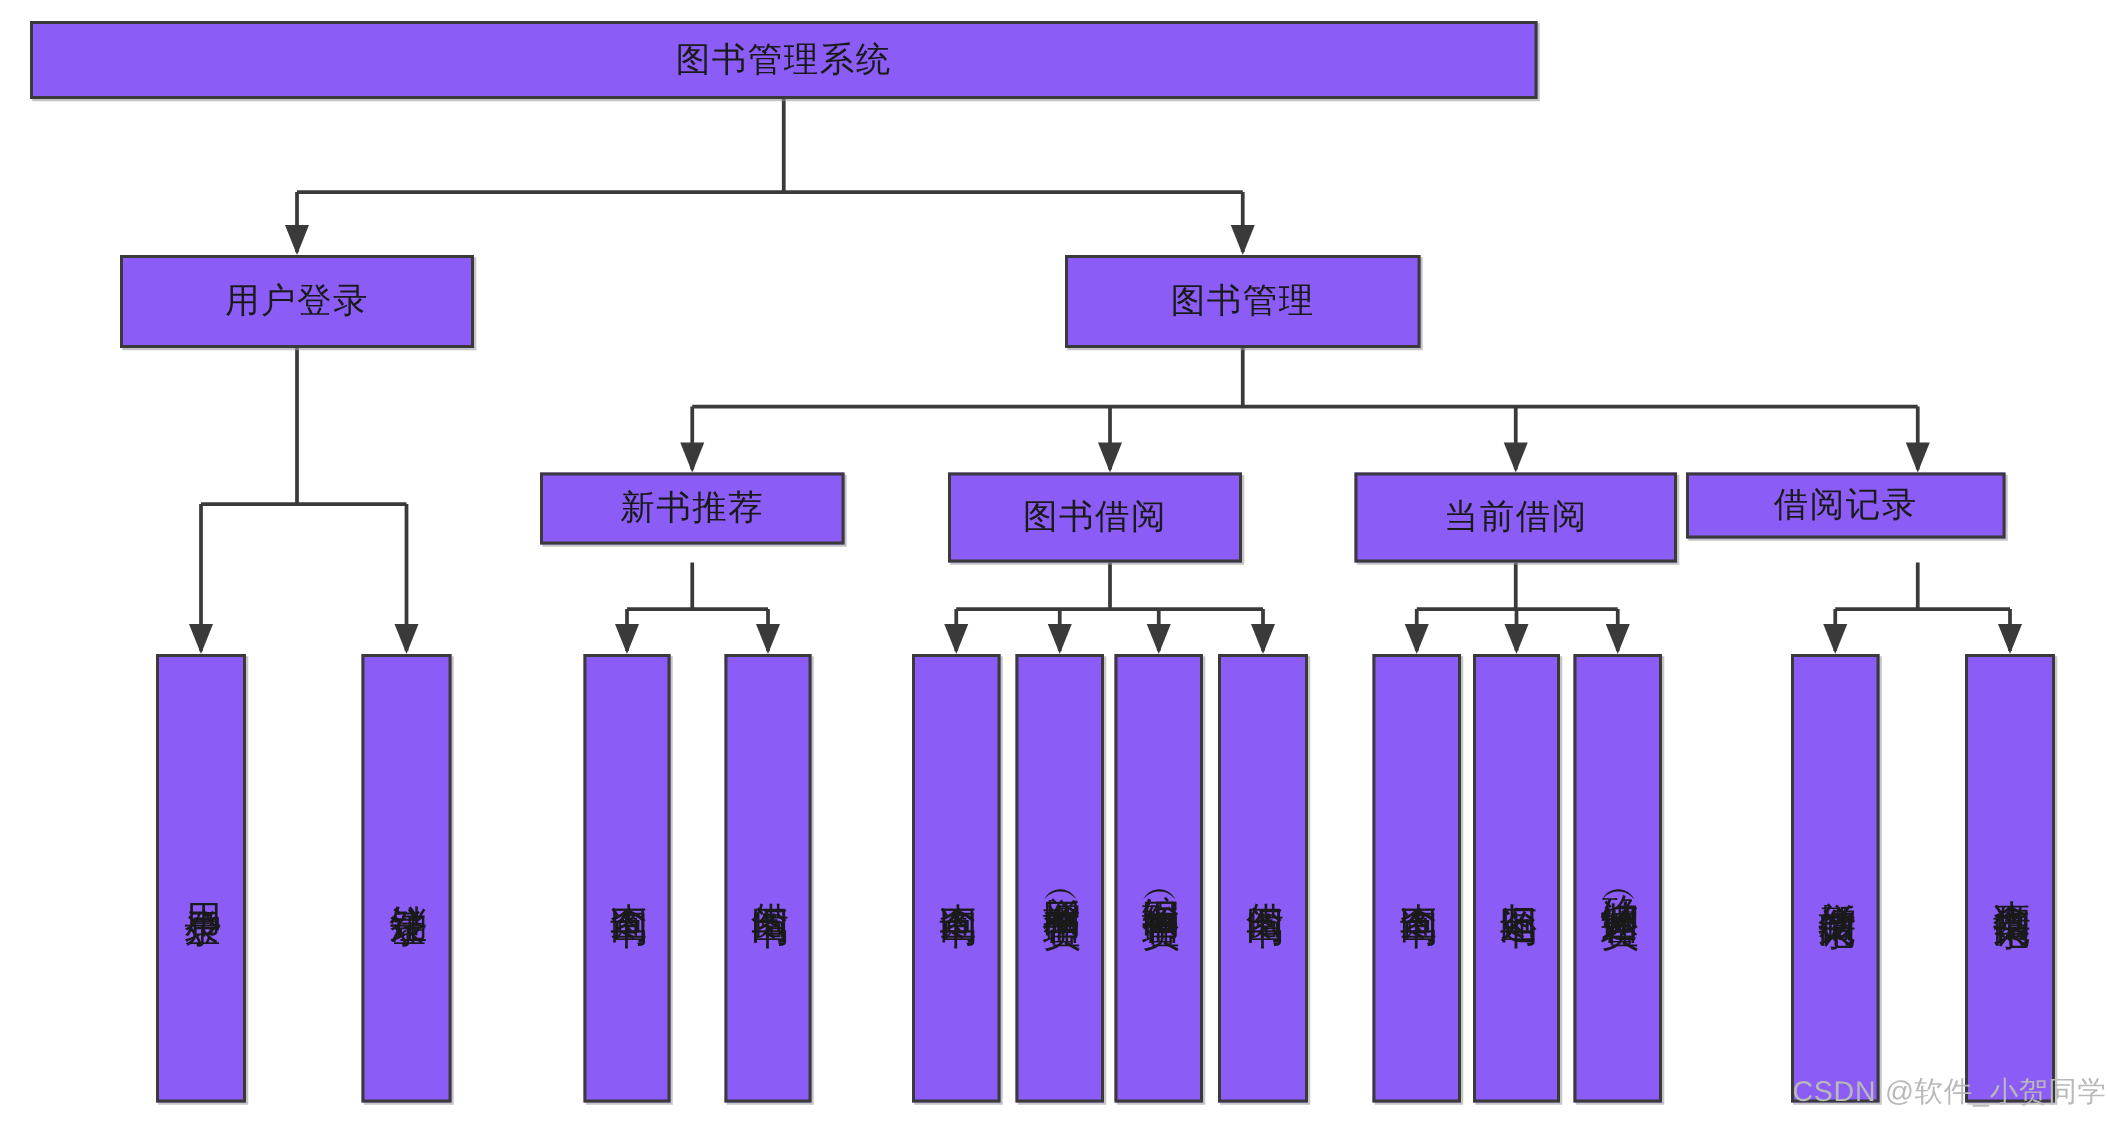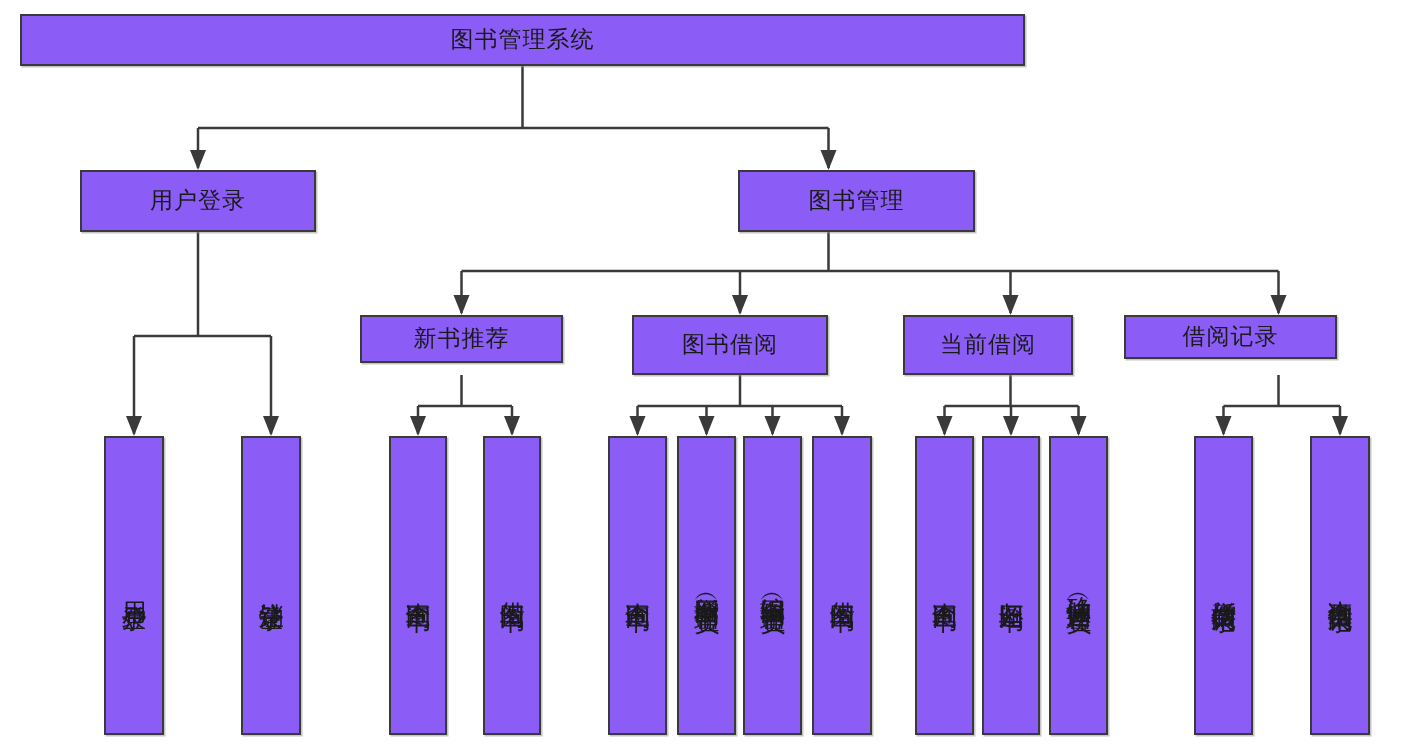--- a/index.html
+++ b/index.html
@@ -122,30 +122,30 @@
         <path d="M 1332 416 L 1348 416 L 1340 436 Z" fill="#3a3a3a"></path>
       </g>
   </svg>
   <div id="node-layer">
       <div class="node-box node-horizontal" style="left: 20px; top: 14px; width: 1005px; height: 52px;">
         <div class="node-label">图书管理系统</div>
       </div>
       <div class="node-box node-horizontal" style="left: 80px; top: 170px; width: 236px; height: 62px;">
         <div class="node-label">用户登录</div>
       </div>
-      <div class="node-box node-horizontal" style="left: 710px; top: 170px; width: 237px; height: 62px; margin-left: 28px;">
+      <div class="node-box node-horizontal" style="left: 710px; top: 170px; width: 237px; height: 62px;">
         <div class="node-label">图书管理</div>
       </div>
       <div class="node-box node-horizontal" style="left: 360px; top: 315px; width: 203px; height: 48px;">
         <div class="node-label">新书推荐</div>
       </div>
       <div class="node-box node-horizontal" style="left: 632px; top: 315px; width: 196px; height: 60px;">
         <div class="node-label">图书借阅</div>
       </div>
-      <div class="node-box node-horizontal" style="left: 903px; top: 315px; width: 170px; height: 60px;">
+      <div class="node-box node-horizontal" style="left: 903px; top: 315px; width: 215px; height: 60px;">
         <div class="node-label">当前借阅</div>
       </div>
       <div class="node-box node-horizontal" style="left: 1124px; top: 315px; width: 213px; height: 44px;">
         <div class="node-label">借阅记录</div>
       </div>
       <div class="node-box node-vertical" style="left: 104px; top: 436px; width: 60px; height: 299px;">
         <div class="node-label">用户登录</div>
       </div>
       <div class="node-box node-vertical" style="left: 241px; top: 436px; width: 60px; height: 299px;">
         <div class="node-label">注销登录</div>
@@ -177,13 +177,14 @@
       <div class="node-box node-vertical" style="left: 1049px; top: 436px; width: 59px; height: 299px;">
         <div class="node-label">确认归还（管理员）</div>
       </div>
       <div class="node-box node-vertical" style="left: 1194px; top: 436px; width: 59px; height: 299px;">
         <div class="node-label">新增借阅记录</div>
       </div>
       <div class="node-box node-vertical" style="left: 1310px; top: 436px; width: 60px; height: 299px;">
         <div class="node-label">查询借阅记录</div>
       </div>
     </div>
+  <div class="watermark" style="left: 1195px; top: 715px;">CSDN @软件_小贺同学</div>
 </div>
 
 </body></html>

